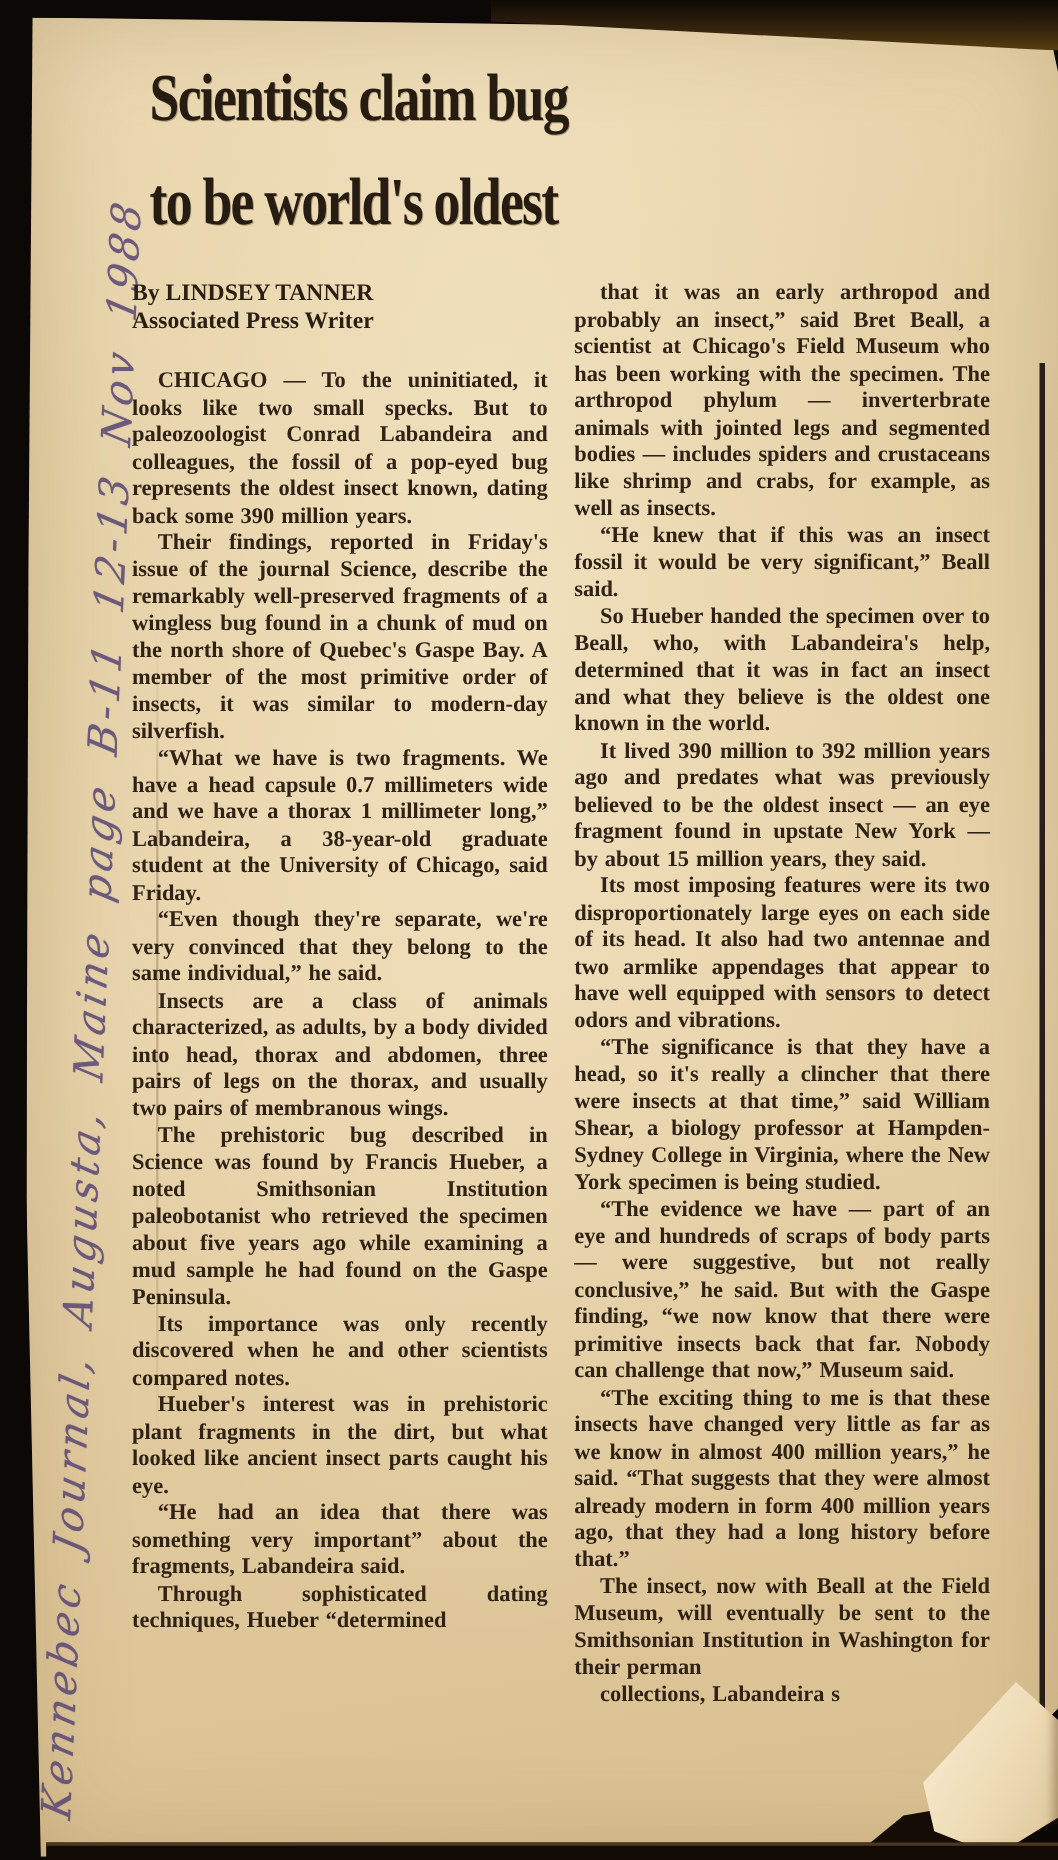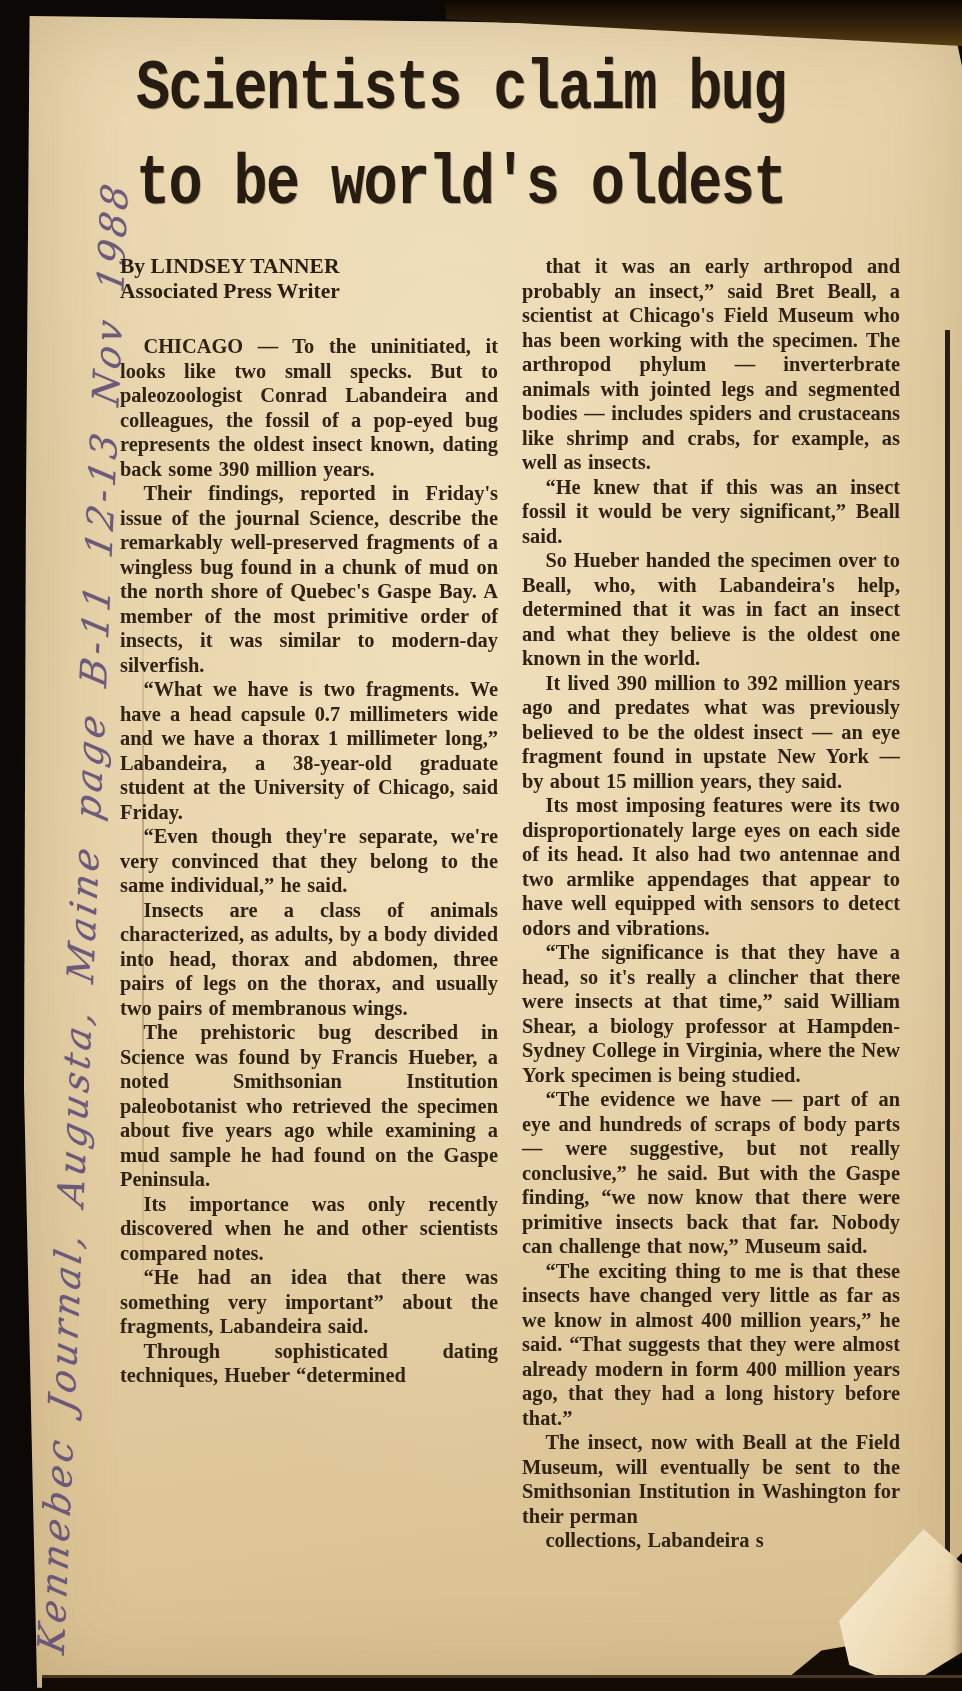--- a/index.html
+++ b/index.html
@@ -40,23 +40,23 @@
     opacity:.88;
     text-shadow:0 0 1px rgba(92,74,118,.5);
   }
   
   .content{
     position:absolute; left:120px; top:16px; width:818px;
     color:#2e2116;
   }
   .headline{
     margin:26px 0 0 16px;
-    font-family:Liberation Mono, monospace;
+    font-family:Liberation Serif, serif;
     font-weight:bold;
-    font-size:71px;
+    font-size:61px;
     line-height:95px;
     letter-spacing:-2px;
     color:#271c11;
     text-shadow:1px 1px 0 rgba(60,40,20,.35);
   }
   .headline .hl{
     display:inline-block;
     transform:scaleX(.8);
     transform-origin:0 50%;
     white-space:nowrap;
@@ -143,20 +143,21 @@
           <div>Associated Press Writer</div>
         </div>
         <div>
             <p>CHICAGO — To the uninitiated, it looks like two small specks. But to paleozoologist Conrad Labandeira and colleagues, the fossil of a pop-eyed bug represents the oldest insect known, dating back some 390 million years.</p>
             <p>Their findings, reported in Friday's issue of the journal Science, describe the remarkably well-preserved fragments of a wingless bug found in a chunk of mud on the north shore of Quebec's Gaspe Bay. A member of the most primitive order of insects, it was similar to modern-day silverfish.</p>
             <p>“What we have is two fragments. We have a head capsule 0.7 millimeters wide and we have a thorax 1 millimeter long,” Labandeira, a 38-year-old graduate student at the University of Chicago, said Friday.</p>
             <p>“Even though they're separate, we're very convinced that they belong to the same individual,” he said.</p>
             <p>Insects are a class of animals characterized, as adults, by a body divided into head, thorax and abdomen, three pairs of legs on the thorax, and usually two pairs of membranous wings.</p>
             <p>The prehistoric bug described in Science was found by Francis Hueber, a noted Smithsonian Institution paleobotanist who retrieved the specimen about five years ago while examining a mud sample he had found on the Gaspe Peninsula.</p>
             <p>Its importance was only recently discovered when he and other scientists compared notes.</p>
+            <p>Hueber's interest was in prehistoric plant fragments in the dirt, but what looked like ancient insect parts caught his eye.</p>
             <p>“He had an idea that there was something very important” about the fragments, Labandeira said.</p>
             <p>Through sophisticated dating techniques, Hueber “determined</p>
           </div>
       </div>
       <div class="col col-right">
         <div>
             <p>that it was an early arthropod and probably an insect,” said Bret Beall, a scientist at Chicago's Field Museum who has been working with the specimen. The arthropod phylum — inverterbrate animals with jointed legs and segmented bodies — includes spiders and crustaceans like shrimp and crabs, for example, as well as insects.</p>
             <p>“He knew that if this was an insect fossil it would be very significant,” Beall said.</p>
             <p>So Hueber handed the specimen over to Beall, who, with Labandeira's help, determined that it was in fact an insect and what they believe is the oldest one known in the world.</p>
             <p>It lived 390 million to 392 million years ago and predates what was previously believed to be the oldest insect — an eye fragment found in upstate New York — by about 15 million years, they said.</p>

